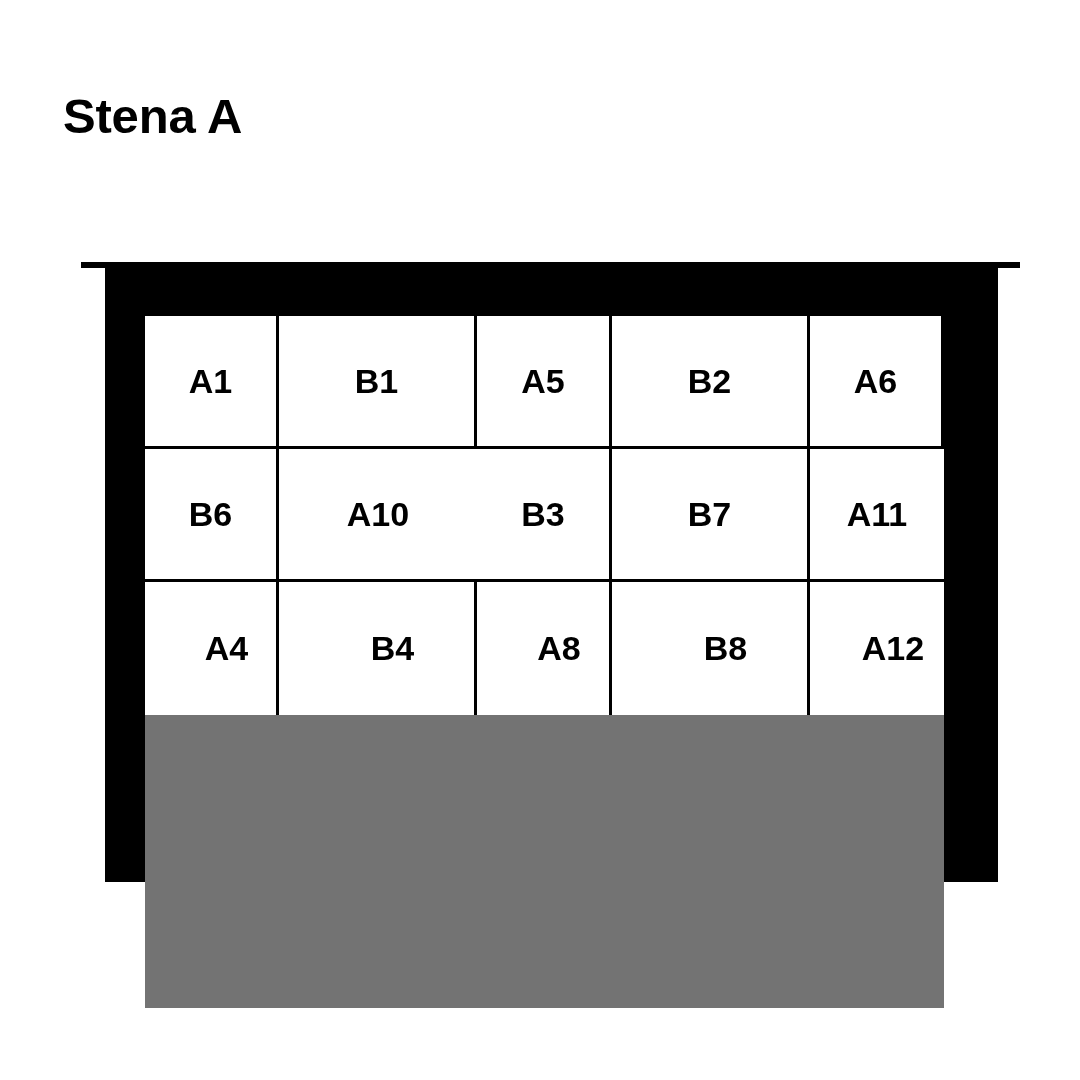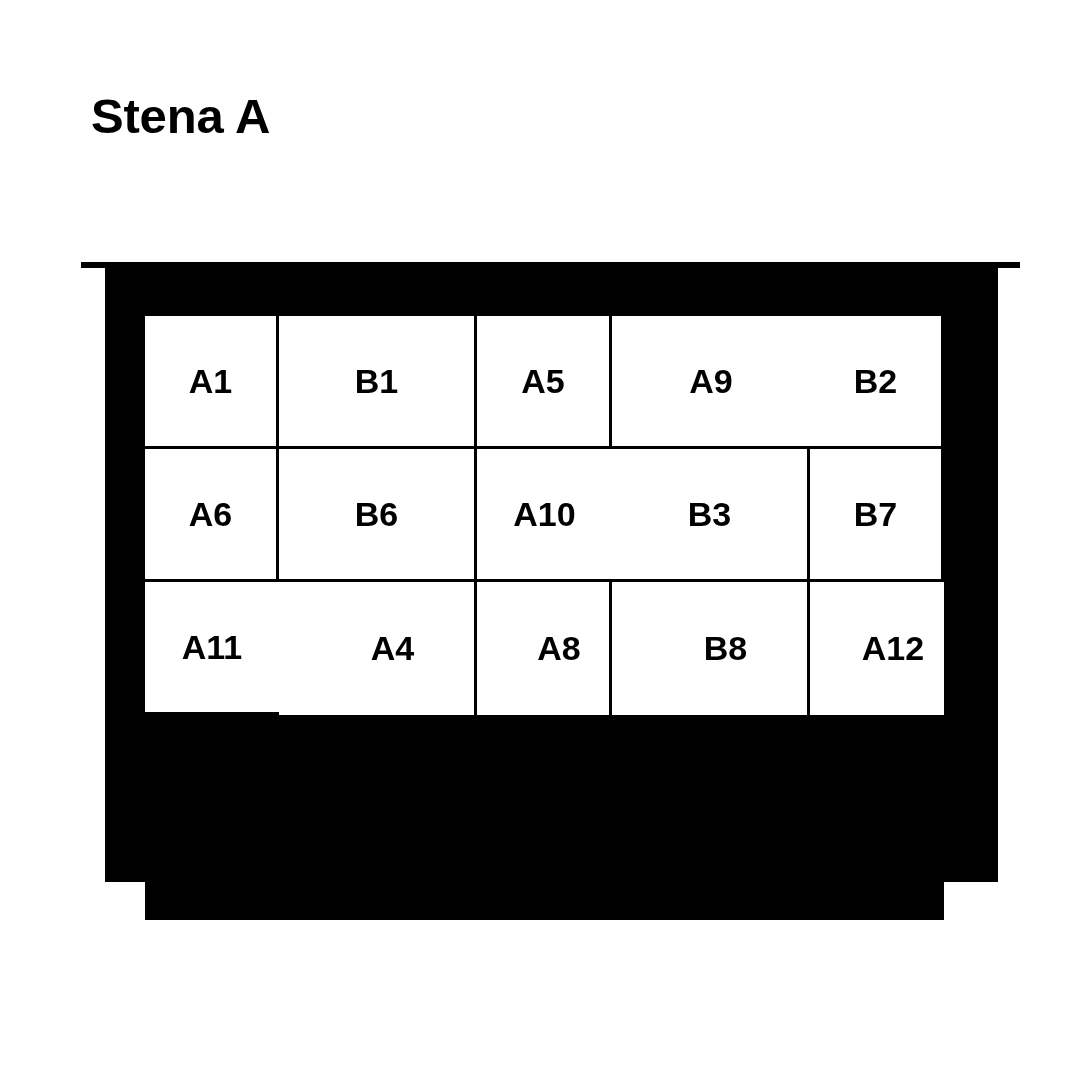--- a/index.html
+++ b/index.html
@@ -20,21 +20,20 @@
   #page-title {
     position: absolute;
     left: 63px;
     top: 92px;
     font-size: 49px;
     font-weight: bold;
     color: #000000;
     letter-spacing: -0.2px;
     line-height: 1;
     white-space: nowrap;
-    margin-left: 28px;
   }
 
   
   #top-rail {
     position: absolute;
     left: 81px;
     top: 262px;
     width: 939px;
     height: 6px;
     background: #000000;
@@ -49,22 +48,22 @@
     height: 614px;
     background: #000000;
   }
 
   
   #panel-grid {
     position: absolute;
     left: 145px;
     top: 316px;
     width: 799px;
-    height: 604px;
-    background: #000000;
+    height: 692px;
+    background: #737373;
     display: grid;
     grid-template-columns: 134px 198px 135px 198px 134px;
     grid-template-rows: 133px 133px 133px 133px;
     gap: 0;
   }
   .panel-cell {
     background: #ffffff;
     border-right: 3px solid #000000;
     border-bottom: 3px solid #000000;
     box-sizing: border-box;
@@ -86,25 +85,25 @@
 <div id="page-title">Stena A</div>
 
 <div id="top-rail"></div>
 
 <div id="wall-frame"></div>
 
 <div id="panel-grid">
     <div class="panel-cell">A1</div>
     <div class="panel-cell">B1</div>
     <div class="panel-cell">A5</div>
-    <div class="panel-cell last-col">A9</div>
     <div class="panel-cell">B2</div>
     <div class="panel-cell">A6</div>
     <div class="panel-cell">B6</div>
     <div class="panel-cell last-col">A10</div>
     <div class="panel-cell">B3</div>
     <div class="panel-cell">B7</div>
     <div class="panel-cell last-col">A11</div>
     <div class="panel-cell last-row">A4</div>
+    <div class="panel-cell last-row">B4</div>
     <div class="panel-cell last-row">A8</div>
     <div class="panel-cell last-row">B8</div>
     <div class="panel-cell last-col last-row">A12</div>
   </div>
 
 </body></html>

